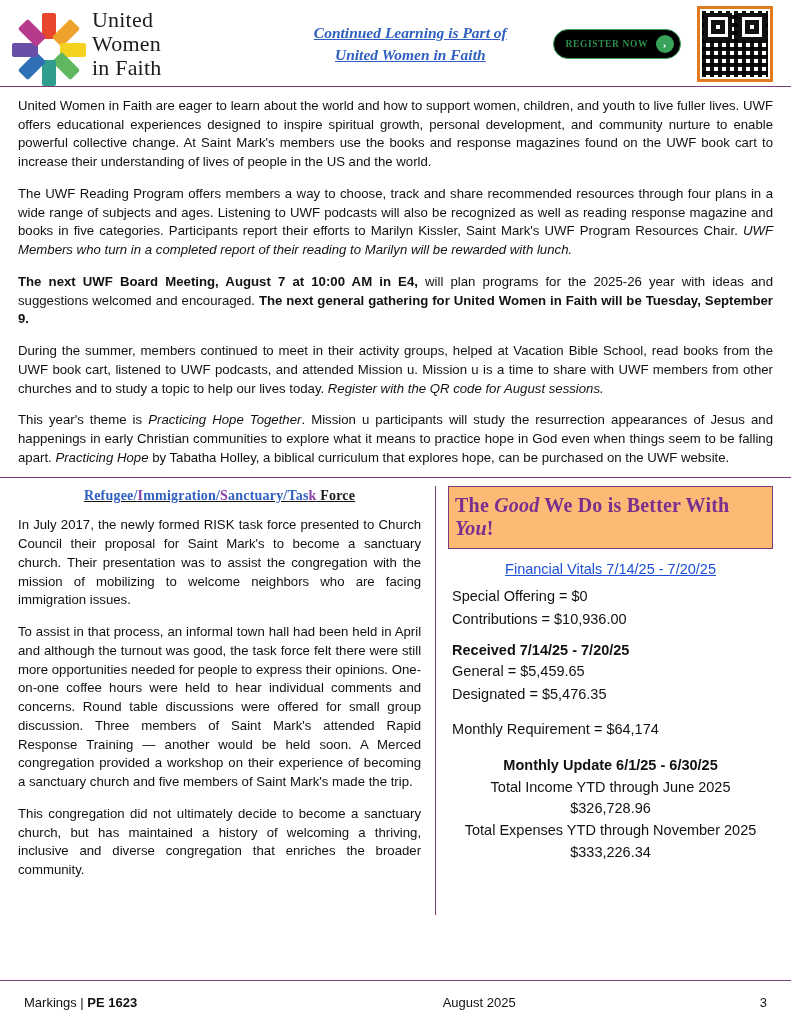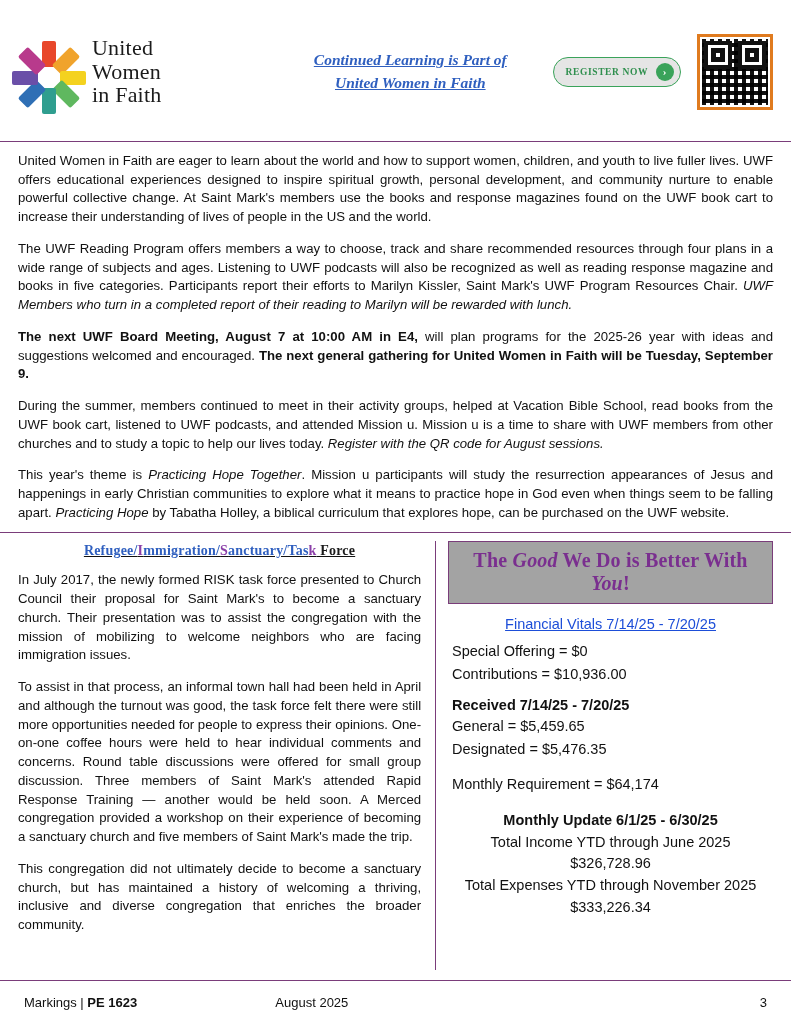--- a/index.html
+++ b/index.html
@@ -21,21 +21,21 @@
     position: relative;
     padding: 0;
   }
 
   
   .header {
     display: flex;
     align-items: center;
     padding: 12px 18px 10px 18px;
     border-bottom: 1.5px solid #7a3d7a;
-    height: 142px;
+    height: 87px;
   }
   .logo-block {
     display: flex;
     align-items: center;
     gap: 12px;
     width: 250px;
     flex: 0 0 auto;
   }
   .logo-mark {
     width: 62px;
@@ -77,21 +77,21 @@
     border: 1.6px solid #3aa35a;
     border-radius: 20px;
     color: #2f8f4e;
     font-size: 9.5px;
     font-weight: 700;
     letter-spacing: .6px;
     padding: 5px 6px 5px 12px;
     display: inline-flex;
     align-items: center;
     gap: 8px;
-    background: #e5e5e5;
+    background: #000000;
     white-space: nowrap;
     font-family: "Liberation Serif", serif;
   }
   .register-btn .chev {
     width: 18px; height: 18px;
     border-radius: 50%;
     background: #3aa35a;
     color: #fff;
     display: inline-flex;
     align-items: center;
@@ -169,24 +169,23 @@
     font-family: "Liberation Serif", serif;
     text-decoration: underline;
     margin: 2px 0 12px 0;
     letter-spacing: .2px;
   }
   .left-title .c1 { color: #2f5fbf; }
   .left-title .c2 { color: #8b3fa8; }
   .left-title .c3 { color: #1b1b1b; }
 
   .right-banner {
-    background: #a3a3a3;
+    background: #fdba74;
     border: 1.5px solid #7a3d7a;
     padding: 7px 6px 8px 6px;
-    text-align: center;
     margin-bottom: 12px;
   }
   .right-banner .ban {
     font-family: "Liberation Serif", serif;
     font-size: 20px;
     font-weight: 700;
     color: #7a2f8f;
     letter-spacing: .2px;
   }
   .right-banner .script {
@@ -229,21 +228,21 @@
     left: 0; right: 0; bottom: 0;
     height: 44px;
     border-top: 1.5px solid #7a3d7a;
     display: flex;
     align-items: center;
     padding: 0 24px;
     font-size: 13px;
     gap: 18px;
   }
   .footer .f-left { width: 33%; }
-  .footer .f-center { width: 34%; text-align: left; }
+  .footer .f-center { width: 34%; text-align: right; }
   .footer .f-right { width: 33%; text-align: right; }
   .footer .pe { font-weight: 700; }
 </style>
 </head>
 <body>
 
 <div class="page">
 
   <div class="header">
 

